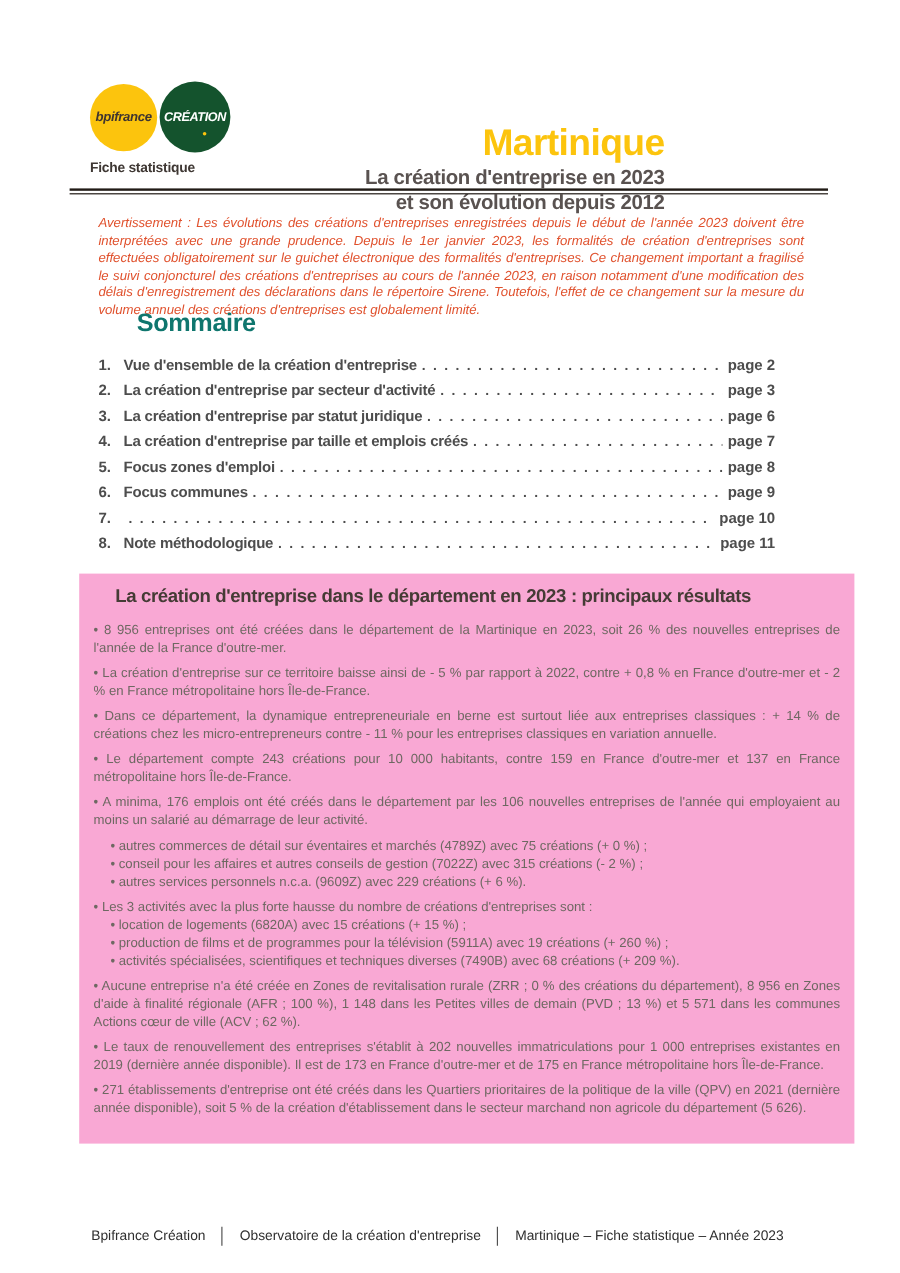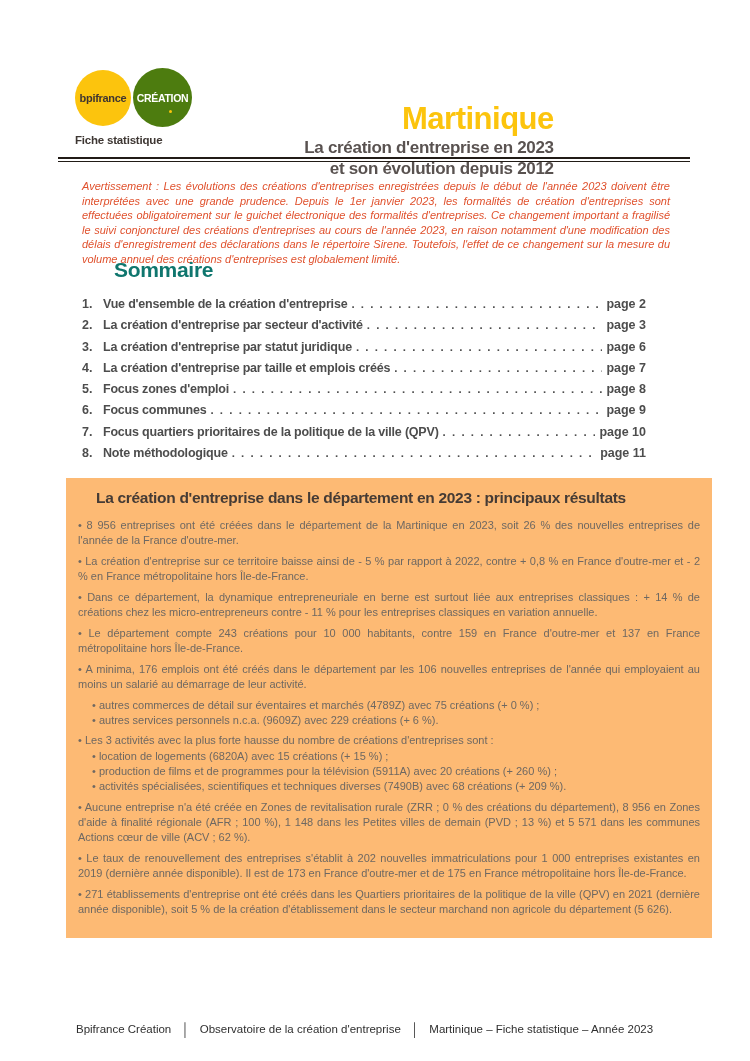--- a/index.html
+++ b/index.html
@@ -7,24 +7,24 @@
   body {
     width:750px; height:1061px; position:relative;
     font-family:"Liberation Sans", sans-serif;
     -webkit-font-smoothing:antialiased;
   }
 
   
   .header { position:absolute; top:66px; left:0; width:750px; height:92px; }
   .logo-block { position:absolute; left:75px; top:2px; width:130px; }
   .logo-circles { position:relative; height:60px; }
-  .circle { position:absolute; border-radius:50%; display:flex; align-items:center; justify-content:center; }
+  .circle { position:absolute; border-radius:50%; display:flex; align-items:center; justify-content:center;font-style:italic; }
   .circle-yellow { left:0; top:2px; width:56px; height:56px; background:#fcc40d; }
   .circle-yellow span { color:#3f3530; font-size:11px; font-weight:700; letter-spacing:-0.3px; }
-  .circle-brown { left:58px; top:0; width:59px; height:59px; background:#4d7c0f; }
+  .circle-brown { left:58px; top:0; width:59px; height:59px; background:#14532d; }
   .circle-brown span { color:#ffffff; font-size:10.5px; font-weight:700; letter-spacing:-0.3px; }
   .i-dot { position:absolute; left:36px; bottom:14px; width:3px; height:3px; background:#fcc40d; border-radius:50%; }
   .logo-tagline { margin-top:6px; font-size:11.5px; font-weight:700; color:#3e3733; letter-spacing:-0.2px; white-space:nowrap; }
 
   .title-block { position:absolute; left:429px; top:0; transform:translateX(-50%); text-align:right; white-space:nowrap;margin-top:35px; }
   .doc-title { font-size:31px; font-weight:700; color:#fcc40d; letter-spacing:-0.5px; line-height:36px; }
   .doc-subtitle { font-size:17px; font-weight:700; color:#595250; letter-spacing:-0.3px; line-height:21px; }
 
   .header-rule { position:absolute; top:157px; left:58px; width:632px; height:5px;
                  border-top:2px solid #211b16; border-bottom:1px solid #211b16; }
@@ -39,21 +39,21 @@
                  font-size:21px; font-weight:700; color:#0f766e; letter-spacing:-0.3px; }
   .toc { position:absolute; top:297px; left:82px; width:564px; }
   .toc-row { display:flex; align-items:baseline; height:21.3px; color:#4d4d4d; font-weight:700; font-size:12.5px; white-space:nowrap; }
   .toc-num { width:21px; flex:0 0 auto; }
   .toc-label { flex:0 0 auto; letter-spacing:-0.2px; }
   .toc-dots { flex:1 1 auto; overflow:hidden; margin:0 4px; letter-spacing:1.5px; font-size:11.5px; }
   .toc-page { flex:0 0 auto; text-align:center; }
 
   
   .results-box { position:absolute; top:478px; left:66px; width:646px;
-                 background:#fdba74; padding:9px 12px 15px 12px; }
+                 background:#f9a8d4; padding:9px 12px 15px 12px; }
   .results-heading { margin:2px 0 11px 18px; font-size:15.5px; font-weight:700;
                      color:#453b35; letter-spacing:-0.3px; }
   .result-p { color:#6e6862; font-size:11px; line-height:15.2px; text-align:justify; margin-bottom:5.5px; }
   .result-sub { margin-left:14px; margin-bottom:0; }
   .result-group { margin-bottom:5.5px; }
   .result-group .result-p { margin-bottom:0; }
 
   
   .footer { position:absolute; top:1021px; left:76px; white-space:nowrap;
             font-size:11.5px; color:#2f2f2f; }
@@ -124,21 +124,20 @@
 
   <div class="toc-row">
     <span class="toc-num">6.</span>
     <span class="toc-label">Focus communes</span>
     <span class="toc-dots">. . . . . . . . . . . . . . . . . . . . . . . . . . . . . . . . . . . . . . . . . . . . . . . . . . . . . . . . . . . . . . . . . . . . . . . . . . . . . . . . . . . . . . . . . . . . . . . . . . . . . . . . . . . . . . . . . . . . . . . . . . . . . . . . . . . . . . . . . . . . . . . . . . . . . . . . . . . . . . . . </span>
     <span class="toc-page">page 9</span>
   </div>
 
   <div class="toc-row">
     <span class="toc-num">7.</span>
-    <span class="toc-label">Focus quartiers prioritaires de la politique de la ville (QPV)</span>
     <span class="toc-dots">. . . . . . . . . . . . . . . . . . . . . . . . . . . . . . . . . . . . . . . . . . . . . . . . . . . . . . . . . . . . . . . . . . . . . . . . . . . . . . . . . . . . . . . . . . . . . . . . . . . . . . . . . . . . . . . . . . . . . . . . . . . . . . . . . . . . . . . . . . . . . . . . . . . . . . . . . . . . . . . . </span>
     <span class="toc-page">page 10</span>
   </div>
 
   <div class="toc-row">
     <span class="toc-num">8.</span>
     <span class="toc-label">Note méthodologique</span>
     <span class="toc-dots">. . . . . . . . . . . . . . . . . . . . . . . . . . . . . . . . . . . . . . . . . . . . . . . . . . . . . . . . . . . . . . . . . . . . . . . . . . . . . . . . . . . . . . . . . . . . . . . . . . . . . . . . . . . . . . . . . . . . . . . . . . . . . . . . . . . . . . . . . . . . . . . . . . . . . . . . . . . . . . . . </span>
     <span class="toc-page">page 11</span>
   </div>
@@ -164,30 +163,31 @@
   </div>
 
   <div class="result-group">
     <div class="result-p">• A minima, 176 emplois ont été créés dans le département par les 106 nouvelles entreprises de l'année qui employaient au moins un salarié au démarrage de leur activité.</div>
   </div>
 
   <div class="result-group">
 
   <div class="result-p result-sub">• autres commerces de détail sur éventaires et marchés (4789Z) avec 75 créations (+ 0 %) ;</div>
 
+  <div class="result-p result-sub">• conseil pour les affaires et autres conseils de gestion (7022Z) avec 315 créations (- 2 %) ;</div>
 
   <div class="result-p result-sub">• autres services personnels n.c.a. (9609Z) avec 229 créations (+ 6 %).</div>
 </div>
 
   <div class="result-group">
     <div class="result-p">• Les 3 activités avec la plus forte hausse du nombre de créations d'entreprises sont :</div>
 
   <div class="result-p result-sub">• location de logements (6820A) avec 15 créations (+ 15 %) ;</div>
 
-  <div class="result-p result-sub">• production de films et de programmes pour la télévision (5911A) avec 20 créations (+ 260 %) ;</div>
+  <div class="result-p result-sub">• production de films et de programmes pour la télévision (5911A) avec 19 créations (+ 260 %) ;</div>
 
   <div class="result-p result-sub">• activités spécialisées, scientifiques et techniques diverses (7490B) avec 68 créations (+ 209 %).</div>
 </div>
 
   <div class="result-group">
     <div class="result-p">• Aucune entreprise n'a été créée en Zones de revitalisation rurale (ZRR ; 0 % des créations du département), 8 956 en Zones d'aide à finalité régionale (AFR ; 100 %), 1 148 dans les Petites villes de demain (PVD ; 13 %) et 5 571 dans les communes Actions cœur de ville (ACV ; 62 %).</div>
   </div>
 
   <div class="result-group">
     <div class="result-p">• Le taux de renouvellement des entreprises s'établit à 202 nouvelles immatriculations pour 1 000 entreprises existantes en 2019 (dernière année disponible). Il est de 173 en France d'outre-mer et de 175 en France métropolitaine hors Île-de-France.</div>

